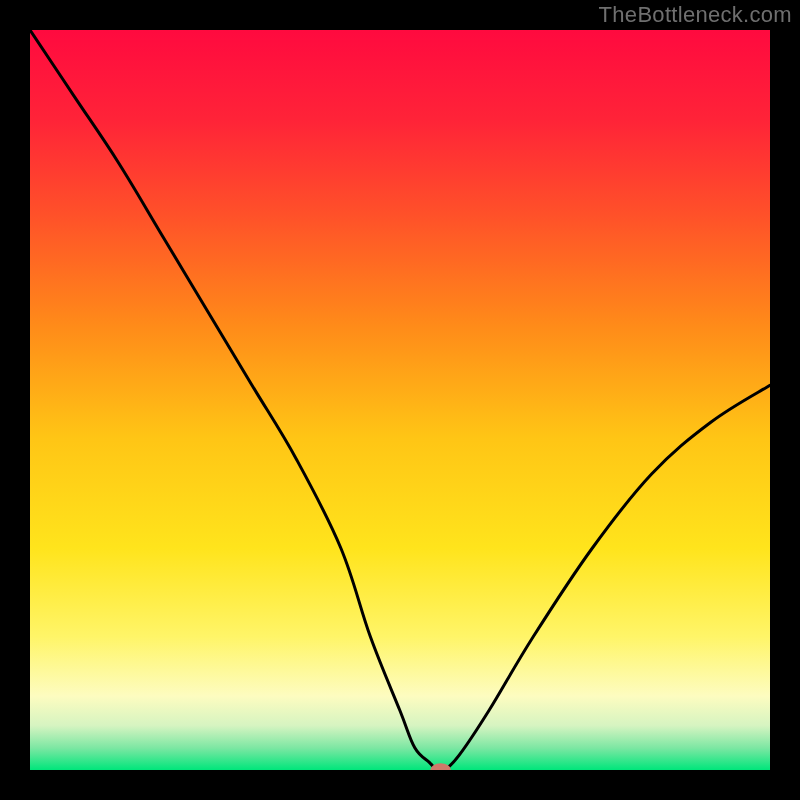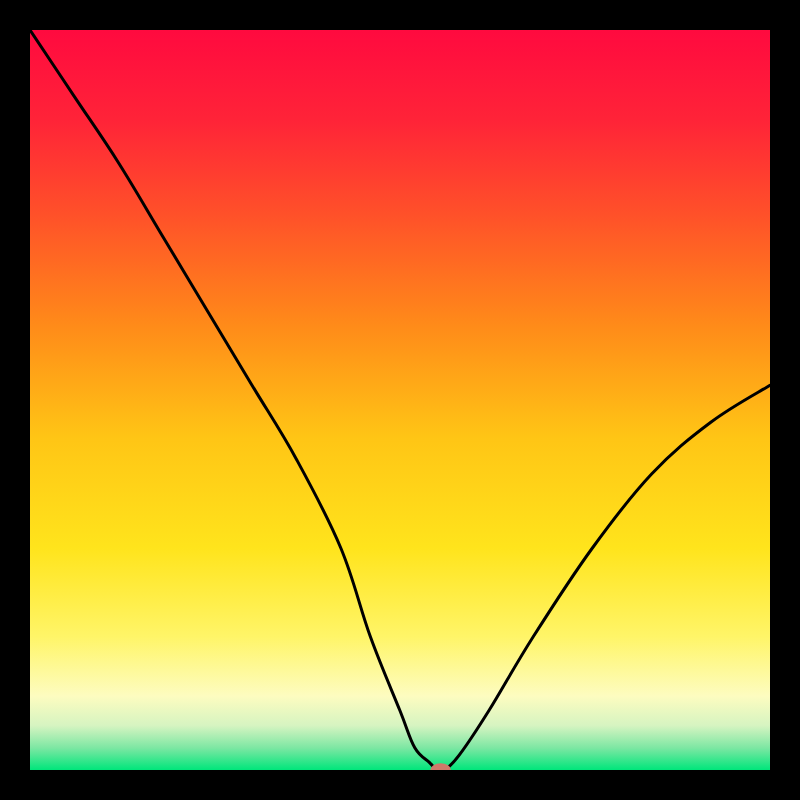--- a/index.html
+++ b/index.html
@@ -52,20 +52,21 @@
   }
   .marker {
     fill: #cf7a6a;
     stroke: none;
   }
 </style>
 </head>
 <body>
 
 <div class="frame">
+  <div class="watermark">TheBottleneck.com</div>
 
   <div class="plot">
     <svg viewBox="0 0 100 100" preserveAspectRatio="none">
       <defs>
         <linearGradient id="bg-grad" x1="0" y1="0" x2="0" y2="1">
 
         <stop offset="0%" stop-color="#ff0a3f"></stop>
             <stop offset="12%" stop-color="#ff2338"></stop>
             <stop offset="25%" stop-color="#ff5129"></stop>
             <stop offset="40%" stop-color="#ff8b19"></stop>

